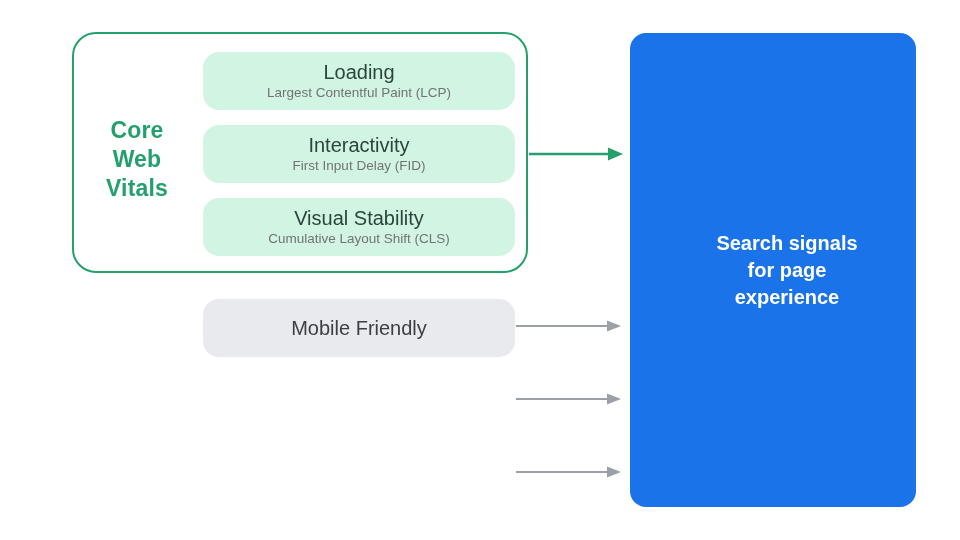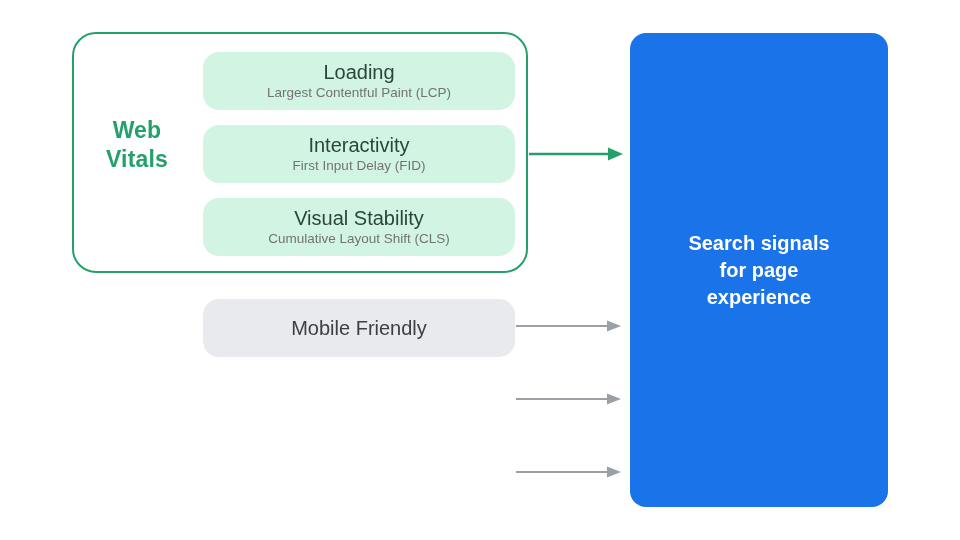--- a/index.html
+++ b/index.html
@@ -78,20 +78,21 @@
   
   .result-panel {
     position: absolute;
     left: 630px; top: 33px;
     width: 258px; height: 474px;
     background: #1A73E8;
     border-radius: 16px;
     display: flex;
     align-items: center;
     justify-content: center;
+    padding-left: 28px;
   }
   .result-label {
     color: #ffffff;
     font-size: 20px;
     font-weight: 700;
     line-height: 27px;
     text-align: center;
   }
   .result-label span { display: block; }
 
@@ -104,20 +105,21 @@
   }
 </style>
 </head>
 <body>
 
 <div class="canvas">
 
   <div class="cwv-container"></div>
 
   <div class="cwv-label">
+    <span>Core</span>
     <span>Web</span>
     <span>Vitals</span>
   </div>
 
   <div class="pill green pos-loading">
     <div class="title">Loading</div>
     <div class="subtitle">Largest Contentful Paint (LCP)</div>
   </div>
 
   <div class="pill green pos-interactivity">

